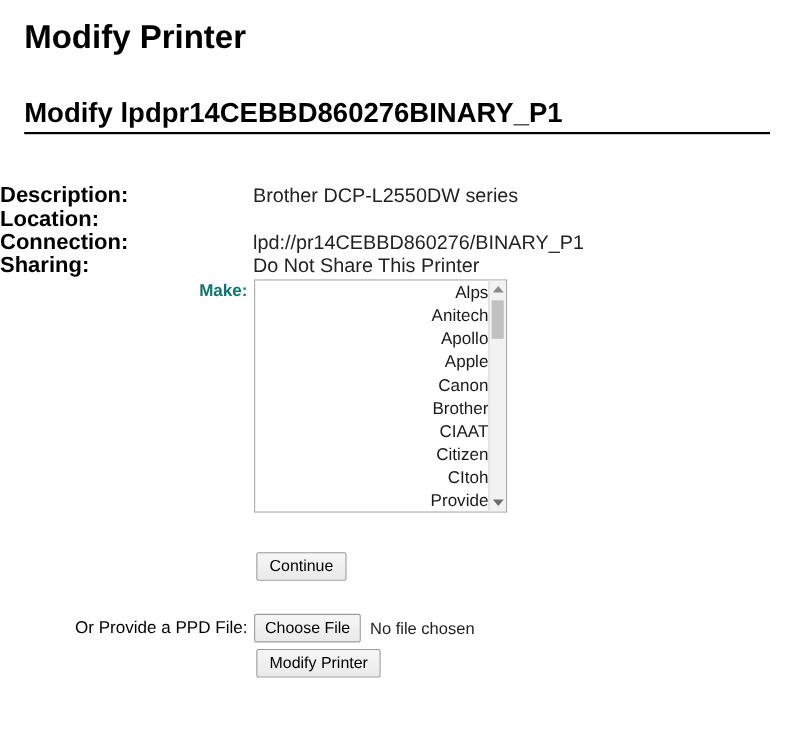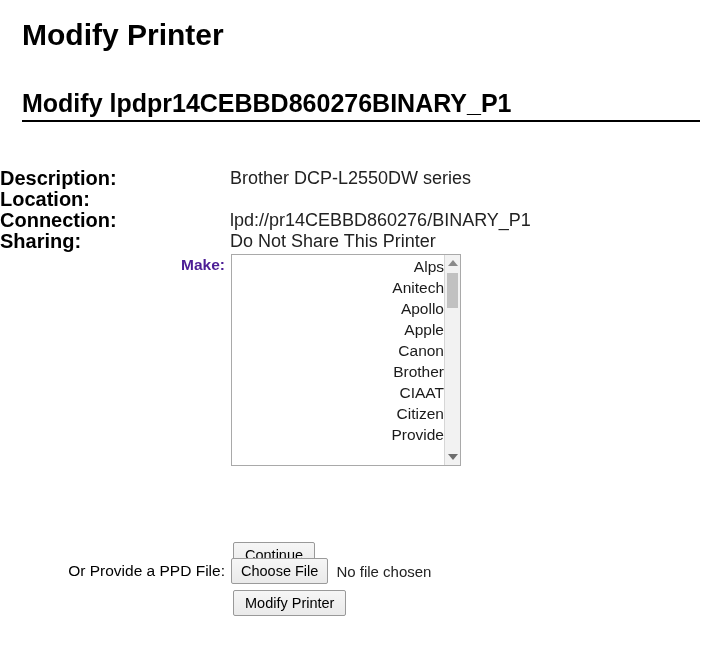--- a/index.html
+++ b/index.html
@@ -88,21 +88,21 @@
   .make-row {
     display: flex;
     align-items: flex-start;
     margin-top: 2px;
   }
   .make-label {
     width: 228px;
     text-align: right;
     font-weight: bold;
     font-size: 15.5px;
-    color: #4c1d95;
+    color: #0f766e;
     padding-right: 3px;
     box-sizing: border-box;
     line-height: 21px;
     white-space: nowrap;
   }
 
   .listbox {
     position: relative;
     width: 230px;
     height: 212px;
@@ -191,21 +191,20 @@
     border-radius: 2px;
     padding: 4px 11px;
     cursor: pointer;
     box-sizing: border-box;
   }
 
   .continue-row {
     position: absolute;
     left: 233px;
     top: 502px;
-    margin-top: 40px;
   }
 
   
   .ppd-row {
     position: absolute;
     left: 0;
     top: 558px;
     display: flex;
     align-items: center;
   }
@@ -288,20 +287,21 @@
       <div class="listbox">
         <ul class="listbox-items">
           <li>Alps</li>
           <li>Anitech</li>
           <li>Apollo</li>
           <li>Apple</li>
           <li>Canon</li>
           <li>Brother</li>
           <li>CIAAT</li>
           <li>Citizen</li>
+          <li>CItoh</li>
           <li>Provide</li>
         </ul>
 
         <div class="scrollbar">
           <div class="sb-arrow up">
             <span class="tri"></span>
           </div>
           <div class="sb-thumb"></div>
           <div class="sb-arrow down">
             <span class="tri"></span>

